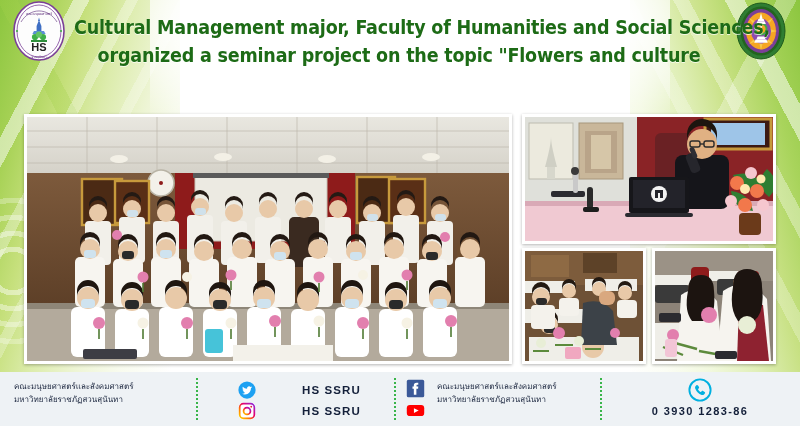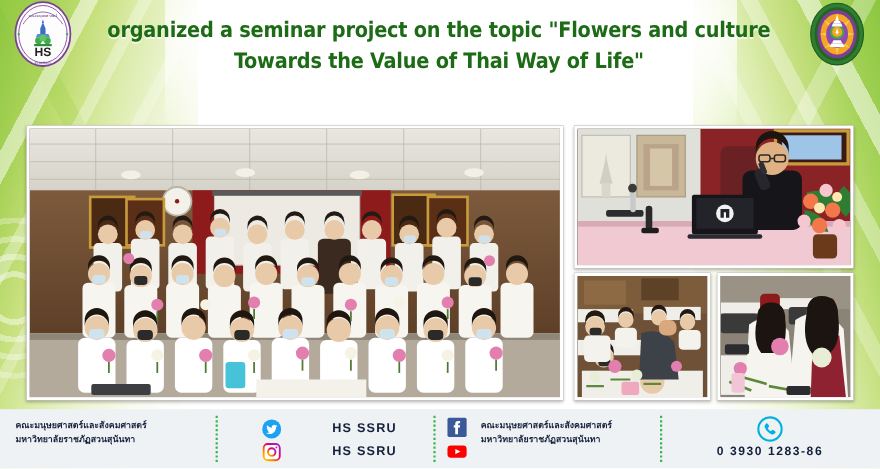--- a/index.html
+++ b/index.html
@@ -114,21 +114,21 @@
     position: absolute; top: 6px; width: 0; height: 42px;
     border-left: 2px dotted #39b54a;
   }
   .div-1 { left: 196px; }
   .div-2 { left: 394px; }
   .div-3 { left: 600px; }
 
   .addr-block { position: absolute; left: 14px; top: 9px; width: 176px; }
   .addr-line {
     font-family: "DejaVu Sans", sans-serif;
-    font-size: 8px; font-weight: bold; color: #16213a;
+    font-size: 8px; font-weight: normal; color: #16213a;
     line-height: 12.5px; white-space: nowrap;
   }
   .addr-line.url { font-family: "Liberation Sans", sans-serif; font-size: 8px; letter-spacing: -0.2px; }
 
   .social-col { position: absolute; left: 238px; top: 8px; }
   .social-row { display: flex; align-items: center; height: 19px; margin-bottom: 2px; }
   .social-row .ic { width: 18px; height: 18px; margin-right: 10px; flex: 0 0 18px; }
   .social-row .lbl {
     font-family: "Liberation Sans", sans-serif;
     font-weight: bold; font-size: 11.5px; color: #14203a; letter-spacing: 1.1px; margin-left: 36px;
@@ -198,22 +198,22 @@
         <path d="M31 13.5 L32.6 19 L29.4 19 Z" fill="#ffffff"></path>
         <path d="M28.4 19 h5.2 l1 2.4 h-7.2 Z" fill="#ffffff"></path>
         <path d="M27.2 21.4 h7.6 l1.1 2.6 h-9.8 Z" fill="#ffffff"></path>
         <path d="M27.6 36.6 h6.8 l1.2 3 h-9.2 Z" fill="#ffffff"></path>
         <path d="M25.6 39.6 h10.8 l1.4 3.1 h-13.6 Z" fill="#ffffff"></path>
         <ellipse cx="31" cy="31" rx="24" ry="28" fill="none" stroke="#1e5a1c" stroke-width="1"></ellipse>
       </svg>
     </div>
 
     <div class="title-block">
+      <div class="title-line">Cultural Management major, Faculty of Humanities and Social Sciences,</div>
       <div class="title-line">organized a seminar project on the topic "Flowers and culture</div>
-      <div class="title-line">Towards the Value of Thai Way of Life"</div>
     </div>
   </div>
 
   <div class="collage">
 
     <div class="photo ph-main">
       <svg viewBox="0 0 482 244" preserveAspectRatio="none">
         <defs>
           <linearGradient id="ceil" x1="0" y1="0" x2="0" y2="1">
             <stop offset="0" stop-color="#e9e7e0"></stop>

